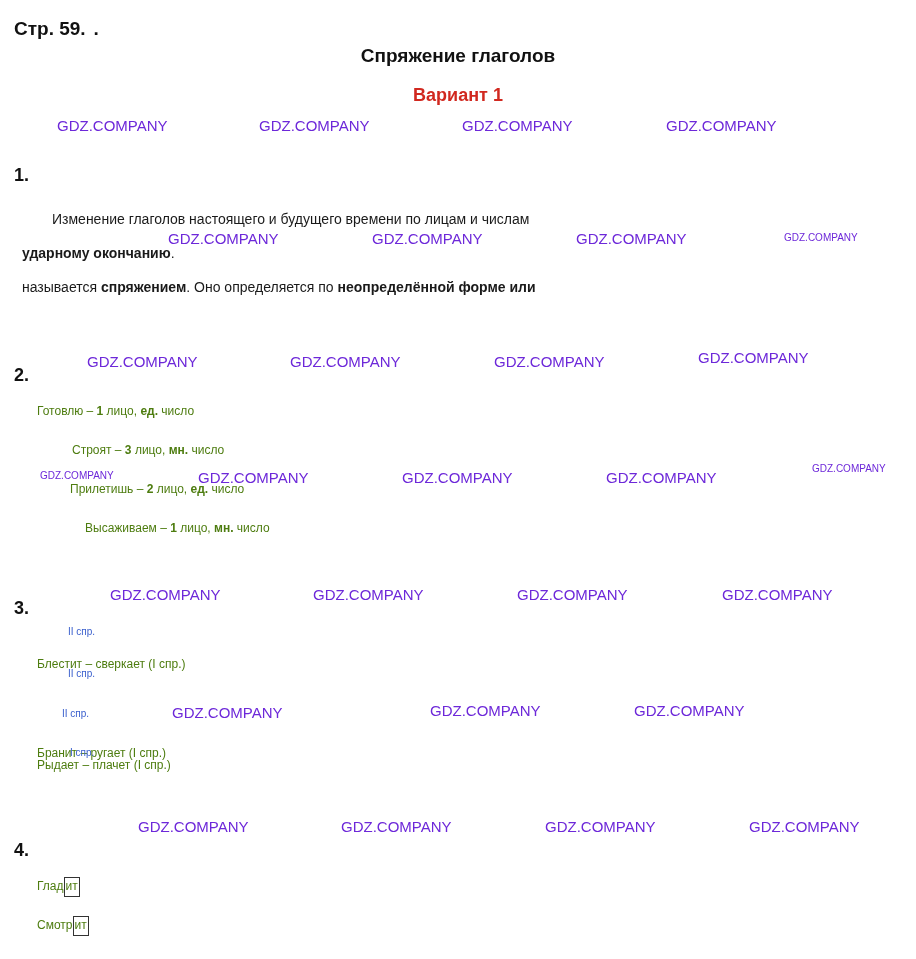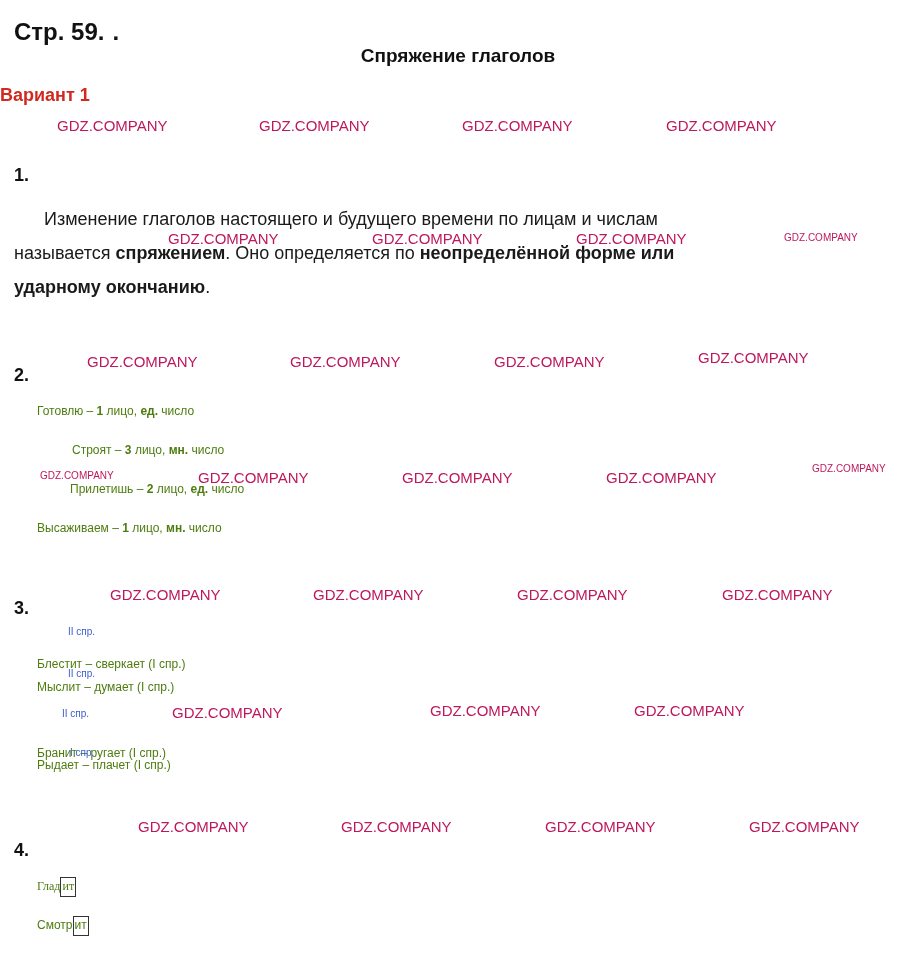--- a/index.html
+++ b/index.html
@@ -17,21 +17,21 @@
   }
   .page {
     position: relative;
     width: 916px;
     height: 959px;
   }
   .page-label {
     position: absolute;
     left: 14px;
     top: 18px;
-    font-size: 24px;
+    font-size: 19px;
     font-weight: bold;
     color: #111;
   }
   .page-label .dot {
     font-weight: bold;
     margin-left: 8px;
   }
   .doc-title {
     position: absolute;
     left: 0;
@@ -40,37 +40,38 @@
     text-align: center;
     font-size: 19px;
     font-weight: bold;
     color: #111;
   }
   .variant {
     position: absolute;
     left: 0;
     right: 0;
     top: 85px;
-    text-align: left;
+    text-align: center;
     font-size: 18px;
     font-weight: bold;
     color: #d1281f;
   }
   .num {
     position: absolute;
     left: 14px;
     font-size: 18px;
     font-weight: bold;
     color: #111;
   }
   .para {
     position: absolute;
-    font-size: 18px;
+    font-size: 14px;
     line-height: 34px;
     color: #1a1a1a;
+    margin-left: 8px;
   }
   .bold { font-weight: bold; }
 
   .justified {
     left: 14px;
     width: 890px;
     text-align: justify;
     text-align-last: left;
   }
   .indent-line {
@@ -84,21 +85,21 @@
     white-space: nowrap;
   }
   .spr-mark {
     position: absolute;
     font-size: 10px;
     color: #3a5fcd;
     white-space: nowrap;
   }
   .wm {
     position: absolute;
-    color: #be185d;
+    color: #6d28d9;
     font-size: 15px;
     white-space: nowrap;
     pointer-events: none;
     user-select: none;
   }
   .wm.small { font-size: 10px; }
 </style>
 </head>
 <body>
 
@@ -107,59 +108,58 @@
   <div class="page-label">
     <span>Стр. 59.</span><span class="dot">.</span>
   </div>
 
   <div class="doc-title">Спряжение глаголов</div>
   <div class="variant">Вариант 1</div>
 
   <div class="num" style="top:165px;">1.</div>
   <div class="para justified" style="top:202px;">
     <span class="indent-line" style="display:block;">Изменение глаголов настоящего и будущего времени по лицам и числам</span>
+    <span style="display:block;"><span class="bold">ударному окончанию</span><span>.</span></span>
     <span style="display:block;"><span>называется </span><span class="bold">спряжением</span><span>. Оно определяется по </span><span class="bold">неопределённой форме или</span></span>
-    <span style="display:block;"><span class="bold">ударному окончанию</span><span>.</span></span>
   </div>
 
   <div class="num" style="top:365px;">2.</div>
 
   <div class="answer-line" style="top:404px;">
     <span>Готовлю – </span><span class="bold">1</span><span> лицо, </span><span class="bold">ед.</span><span> число</span>
   </div>
 
   <div class="answer-line" style="top:443px;margin-left:35px;">
     <span>Строят – </span><span class="bold">3</span><span> лицо, </span><span class="bold">мн.</span><span> число</span>
   </div>
 
   <div class="answer-line" style="top:482px;margin-left:33px;">
     <span>Прилетишь – </span><span class="bold">2</span><span> лицо, </span><span class="bold">ед.</span><span> число</span>
   </div>
 
-  <div class="answer-line" style="top:521px;">
+  <div class="answer-line" style="top:521px;margin-left:48px;">
     <span>Высаживаем – </span><span class="bold">1</span><span> лицо, </span><span class="bold">мн.</span><span> число</span>
   </div>
 
   <div class="num" style="top:598px;">3.</div>
 
   <div class="spr-mark" style="left:68px; top:626px;">II  спр.</div>
   <div class="answer-line" style="top:657px;">Блестит – сверкает (I спр.)</div>
 
   <div class="spr-mark" style="left:68px; top:668px;">II спр.</div>
-  <div class="answer-line" style="top:680px;">Мыслит – думает (I спр.)</div>
 
   <div class="spr-mark" style="left:62px; top:708px;">II спр.</div>
   <div class="answer-line" style="top:746px;">Бранит – ругает (I спр.)</div>
 
   <div class="spr-mark" style="left:70px; top:747px;">I спр.</div>
   <div class="answer-line" style="top:758px;">Рыдает – плачет (I спр.)</div>
 
   <div class="num" style="top:840px;">4.</div>
 
-  <div class="answer-line" style="top:879px;font-family:Liberation Serif, serif;">
+  <div class="answer-line" style="top:879px;">
     <span>Глад</span><span style="border:1px solid #333; padding:1px 1px 3px 1px;">ит</span>
   </div>
 
   <div class="answer-line" style="top:918px;">
     <span>Смотр</span><span style="border:1px solid #333; padding:1px 1px 3px 1px;">ит</span>
   </div>
 
   <div id="watermark-layer">
       <div class="wm" style="left: 57px; top: 117px;">GDZ.COMPANY</div>
       <div class="wm" style="left: 259px; top: 117px;">GDZ.COMPANY</div>

